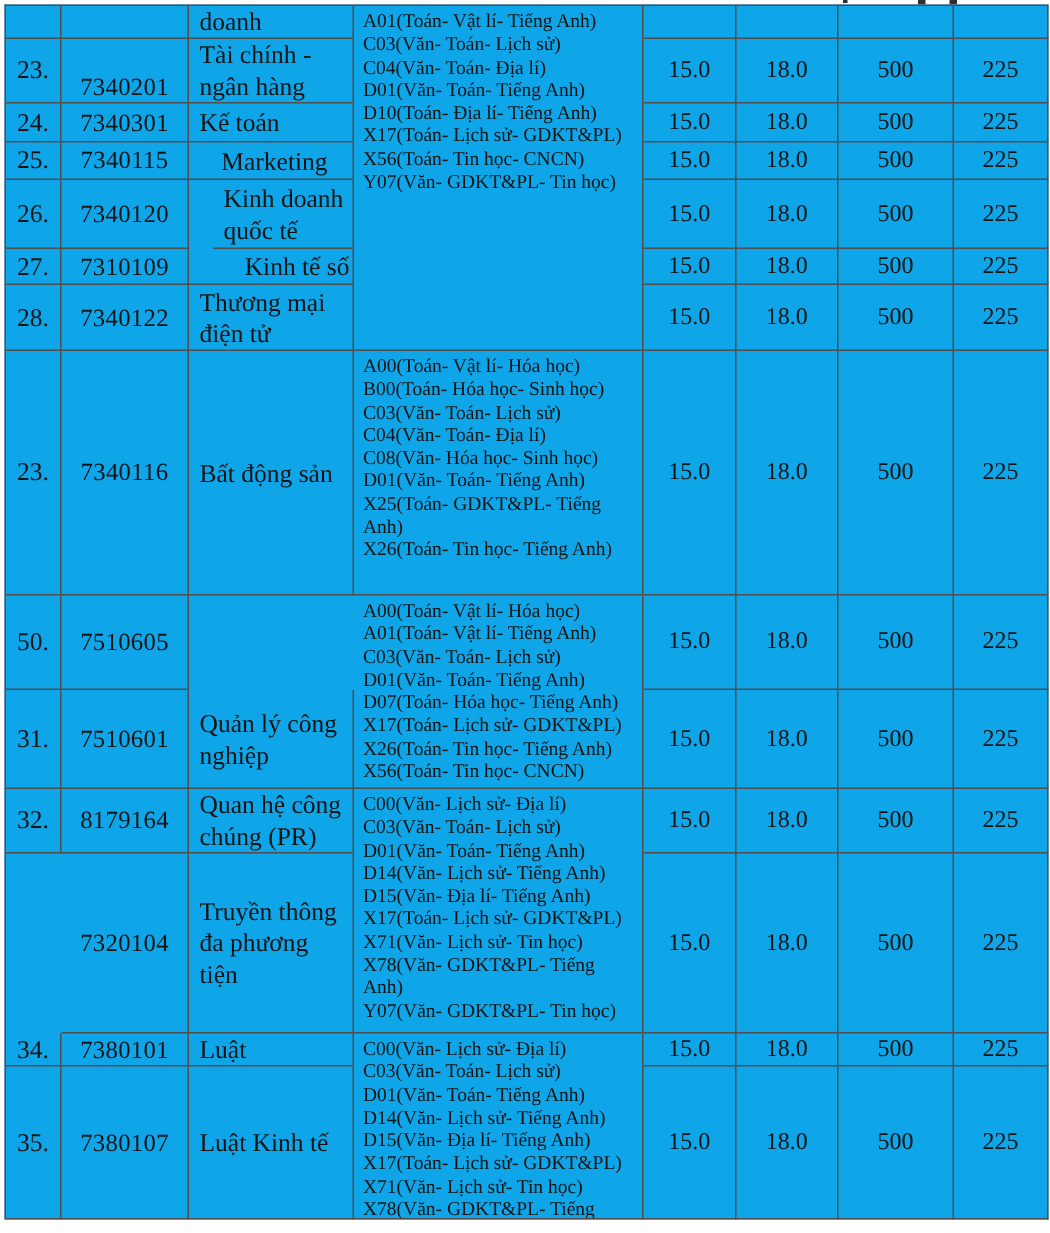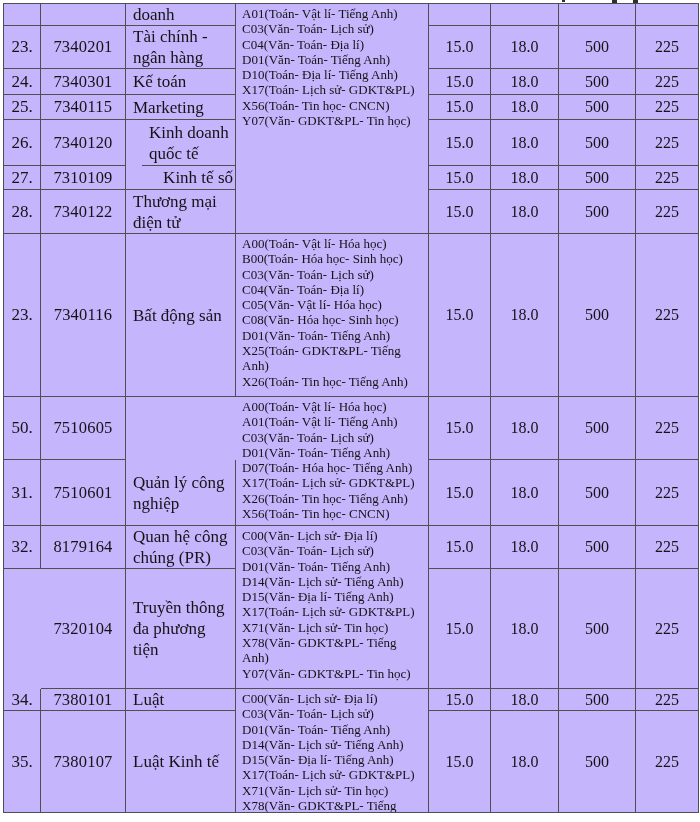--- a/index.html
+++ b/index.html
@@ -11,21 +11,21 @@
     position:relative;width:700px;height:822px;background:#ffffff;overflow:hidden;
     font-family:"Liberation Serif","DejaVu Serif",serif;color:var(--tc);
   }
   .admissions-table{
     position:absolute;left:3px;top:3px;
     display:grid;
     grid-template-columns:37px 85px 110px 193px 62px 68px 77px 63px;
     grid-template-rows:22px 43px 26px 25px 46px 24px 44px 163px 63px 66px 43px 120px 22px 102px;
     border-top:1px solid var(--bc);
     border-left:1px solid var(--bc);
-    background:#c4b5fd;
+    background:#0ea5e9;
   }
   .cell{
     border-right:1px solid var(--bc);
     border-bottom:1px solid var(--bc);
     box-sizing:border-box;
     overflow:hidden;
   }
   .c-stt{display:flex;align-items:center;justify-content:center;font-size:17px;}
   .c-code{display:flex;align-items:center;justify-content:center;font-size:16.5px;letter-spacing:0.2px;}
   .c-name{display:flex;align-items:center;padding:1px 2px 1px 7px;font-size:17px;line-height:21px;}
@@ -62,21 +62,21 @@
       </div>
       <div class="cell c-val" style="grid-area: 1 / 7 / span 1;">
         <span></span>
       </div>
       <div class="cell c-val" style="grid-area: 1 / 8 / span 1;">
         <span></span>
       </div>
       <div class="cell c-stt" style="grid-area: 2 / 1 / span 1;">
         <span>23.</span>
       </div>
-      <div class="cell c-code" style="grid-area: 2 / 2 / span 1;">
+      <div class="cell c-code" style="grid-area: 2 / 2 / span 1; align-items: flex-end;">
         <span>7340201</span>
       </div>
       <div class="cell c-name" style="grid-area: 2 / 3 / span 1;">
         <span>Tài chính - ngân hàng</span>
       </div>
       <div class="cell c-val" style="grid-area: 2 / 5 / span 1;">
         <span>15.0</span>
       </div>
       <div class="cell c-val" style="grid-area: 2 / 6 / span 1;">
         <span>18.0</span>
@@ -107,21 +107,21 @@
       </div>
       <div class="cell c-val" style="grid-area: 3 / 8 / span 1;">
         <span>225</span>
       </div>
       <div class="cell c-stt" style="grid-area: 4 / 1 / span 1;">
         <span>25.</span>
       </div>
       <div class="cell c-code" style="grid-area: 4 / 2 / span 1;">
         <span>7340115</span>
       </div>
-      <div class="cell c-name" style="grid-area: 4 / 3 / span 1;">
+      <div class="cell c-name" style="grid-area: 4 / 3 / span 1; justify-content: center;">
         <span>Marketing</span>
       </div>
       <div class="cell c-val" style="grid-area: 4 / 5 / span 1;">
         <span>15.0</span>
       </div>
       <div class="cell c-val" style="grid-area: 4 / 6 / span 1;">
         <span>18.0</span>
       </div>
       <div class="cell c-val" style="grid-area: 4 / 7 / span 1;">
         <span>500</span>
@@ -341,21 +341,20 @@
         <div class="combo-line">D10(Toán- Địa lí- Tiếng Anh)</div>
         <div class="combo-line">X17(Toán- Lịch sử- GDKT&amp;PL)</div>
         <div class="combo-line">X56(Toán- Tin học- CNCN)</div>
         <div class="combo-line">Y07(Văn- GDKT&amp;PL- Tin học)</div>
       </div>
       <div class="cell c-combo" style="grid-area: 8 / 4 / span 1;">
         <div class="combo-line">A00(Toán- Vật lí- Hóa học)</div>
         <div class="combo-line">B00(Toán- Hóa học- Sinh học)</div>
         <div class="combo-line">C03(Văn- Toán- Lịch sử)</div>
         <div class="combo-line">C04(Văn- Toán- Địa lí)</div>
-        <div class="combo-line">C05(Văn- Vật lí- Hóa học)</div>
         <div class="combo-line">C08(Văn- Hóa học- Sinh học)</div>
         <div class="combo-line">D01(Văn- Toán- Tiếng Anh)</div>
         <div class="combo-line">X25(Toán- GDKT&amp;PL- Tiếng Anh)</div>
         <div class="combo-line">X26(Toán- Tin học- Tiếng Anh)</div>
       </div>
       <div class="cell c-combo" style="grid-area: 9 / 4 / span 2;">
         <div class="combo-line">A00(Toán- Vật lí- Hóa học)</div>
         <div class="combo-line">A01(Toán- Vật lí- Tiếng Anh)</div>
         <div class="combo-line">C03(Văn- Toán- Lịch sử)</div>
         <div class="combo-line">D01(Văn- Toán- Tiếng Anh)</div>

